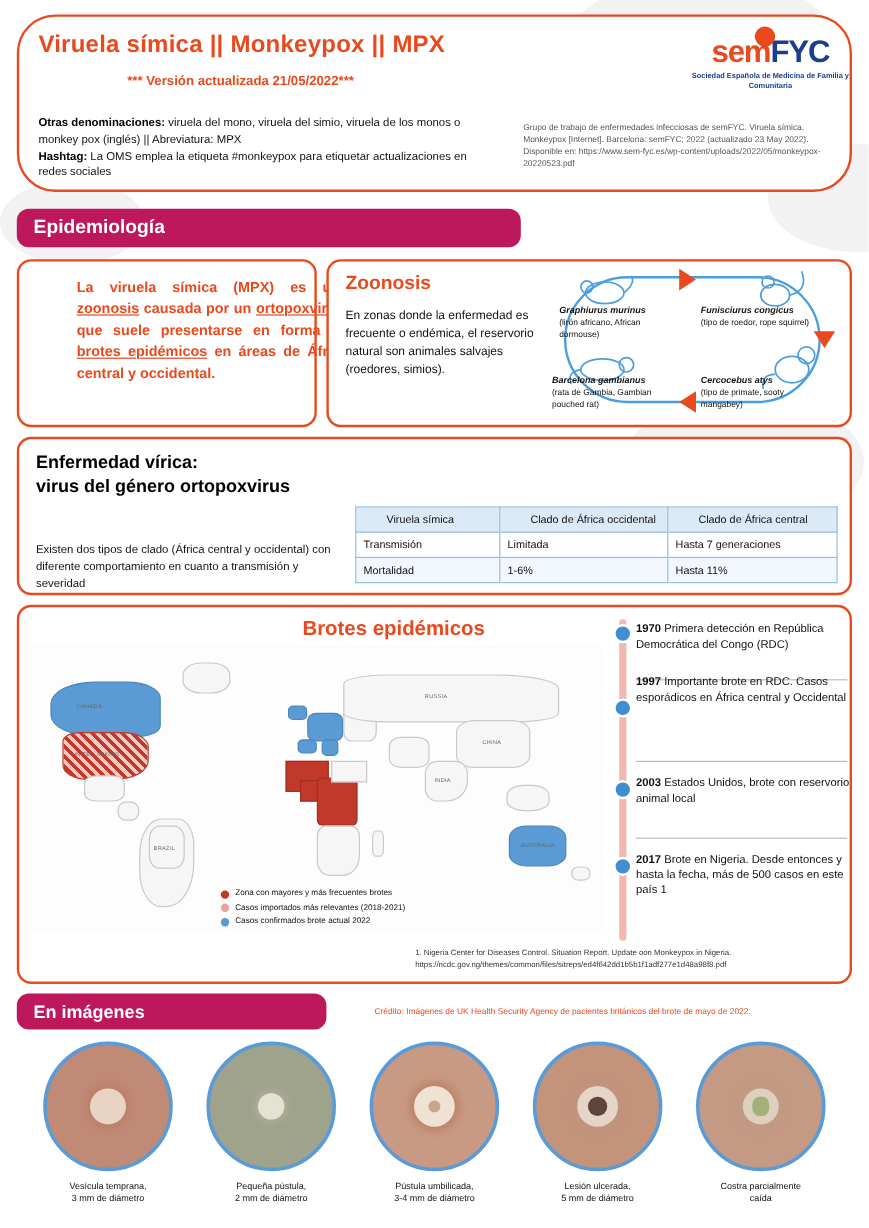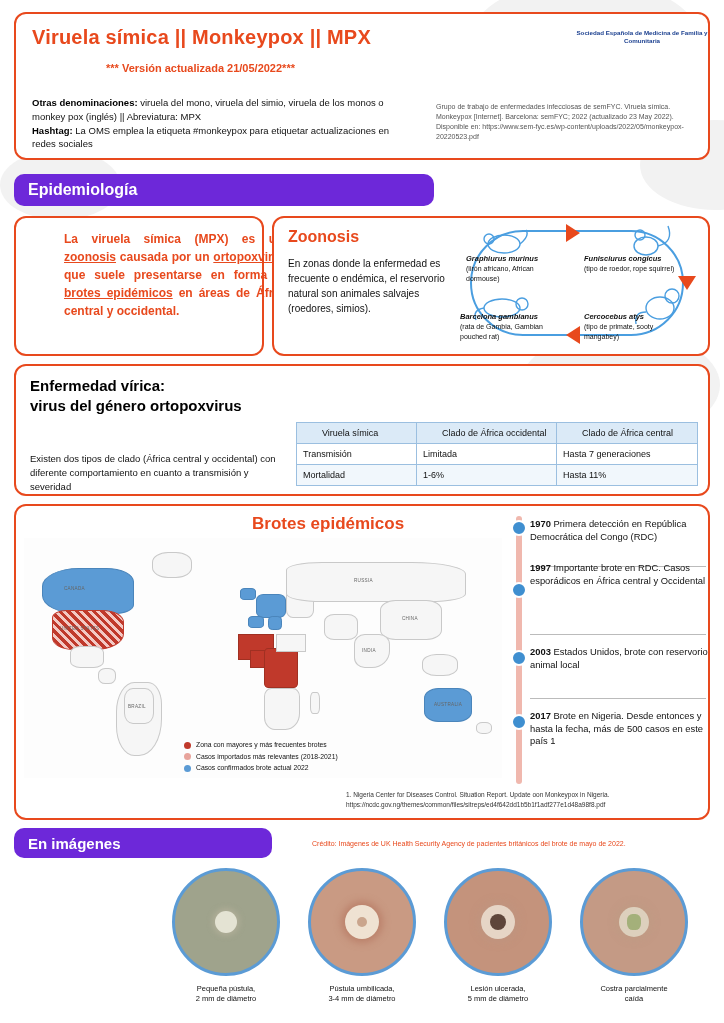--- a/index.html
+++ b/index.html
@@ -29,32 +29,32 @@
 
   .panel {
     position: absolute;
     border: 2px solid #e8491d;
     border-radius: 12px;
     background: #ffffff;
     z-index: 2;
   }
   .banner {
     position: absolute;
-    background: #6d28d9;
+    background: #be185d;
     color: #fff;
     border-radius: 10px;
     font-weight: bold;
     display: flex;
     align-items: center;
     padding-left: 14px;
     z-index: 4;
   }
 
   
-  #header { left: 14px; top: 12px; width: 696px; height: 148px; }
+  #header { left: 14px; top: 12px; width: 696px; height: 148px; border-radius: 32px; }
   #doc-title {
     position: absolute; left: 16px; top: 12px;
     font-size: 20px; font-weight: bold; color: #e8491d;
     letter-spacing: .2px;
   }
   #doc-version {
     position: absolute; left: 90px; top: 48px;
     font-size: 11px; font-weight: bold; color: #e8491d;
   }
   #other-names {
@@ -183,20 +183,26 @@
 
   <div class="panel" id="header">
     <div id="doc-title">Viruela símica || Monkeypox || MPX</div>
     <div id="doc-version">*** Versión actualizada 21/05/2022***</div>
     <div id="other-names">
       <b>Otras denominaciones:</b><span> viruela del mono, viruela del simio, viruela de los monos o monkey pox (inglés)  ||  Abreviatura: MPX</span><br>
       <b>Hashtag:</b><span> La OMS emplea la etiqueta #monkeypox para etiquetar actualizaciones en redes sociales</span>
     </div>
     <div id="cite">Grupo de trabajo de enfermedades infecciosas de semFYC. Viruela símica. Monkeypox [Internet]. Barcelona: semFYC; 2022 (actualizado 23 May 2022). Disponible en: https://www.sem-fyc.es/wp-content/uploads/2022/05/monkeypox-20220523.pdf</div>
     <div id="logo">
+      <div style="position:relative;display:inline-block;">
+        <span class="logo-dot"></span>
+        <span class="logo-mark">
+          <span class="logo-sem">sem</span><span class="logo-fyc">FYC</span>
+        </span>
+      </div>
       <div class="logo-sub">Sociedad Española de Medicina de Familia y Comunitaria</div>
     </div>
   </div>
 
   <div class="banner" id="epi-banner">Epidemiología</div>
 
   <div class="panel" id="panel-mpx">
     <div id="mpx-text">La viruela símica (MPX) es una <span class="u">zoonosis</span> causada por un <span class="u">ortopoxvirus,</span> que suele presentarse en forma de <span class="u">brotes epidémicos</span> en áreas de África central y occidental.</div>
   </div>
 
@@ -368,20 +374,27 @@
         <span>Brote en Nigeria. Desde entonces y hasta la fecha, más de 500 casos en este país 1</span>
       </div>
     </div>
 
     <div id="fuente">1. Nigeria Center for Diseases Control. Situation Report. Update oon Monkeypox in Nigeria. https://ncdc.gov.ng/themes/common/files/sitreps/ed4f642dd1b5b1f1adf277e1d48a98f8.pdf</div>
   </div>
 
   <div class="banner" id="img-banner">En imágenes</div>
   <div id="credito">Crédito: Imágenes de UK Health Security Agency de pacientes británicos del brote de mayo de 2022.</div>
 
+  <div class="photo-wrap" style="left:26px;">
+    <div class="photo" style="background:#c08a76">
+      <div class="lesion" style="width:30px;height:30px;background:#e9d3c4;box-shadow:0 0 6px 4px rgba(184,122,99,.6);"></div>
+    </div>
+    <div class="caption" style="white-space:pre-line">Vesícula temprana,
+3 mm de diámetro</div>
+  </div>
   <div class="photo-wrap" style="left:162px;">
     <div class="photo" style="background:#9fa38c">
       <div class="lesion" style="width:22px;height:22px;background:#e4e3d3;box-shadow:0 0 5px 3px rgba(184,179,156,.6);"></div>
     </div>
     <div class="caption" style="white-space:pre-line">Pequeña pústula,
 2 mm de diámetro</div>
   </div>
   <div class="photo-wrap" style="left:298px;">
     <div class="photo" style="background:#c99a83">
       <div class="lesion" style="width:34px;height:34px;background:#efe2d2;box-shadow:0 0 7px 4px rgba(177,112,90,.55);"></div>

